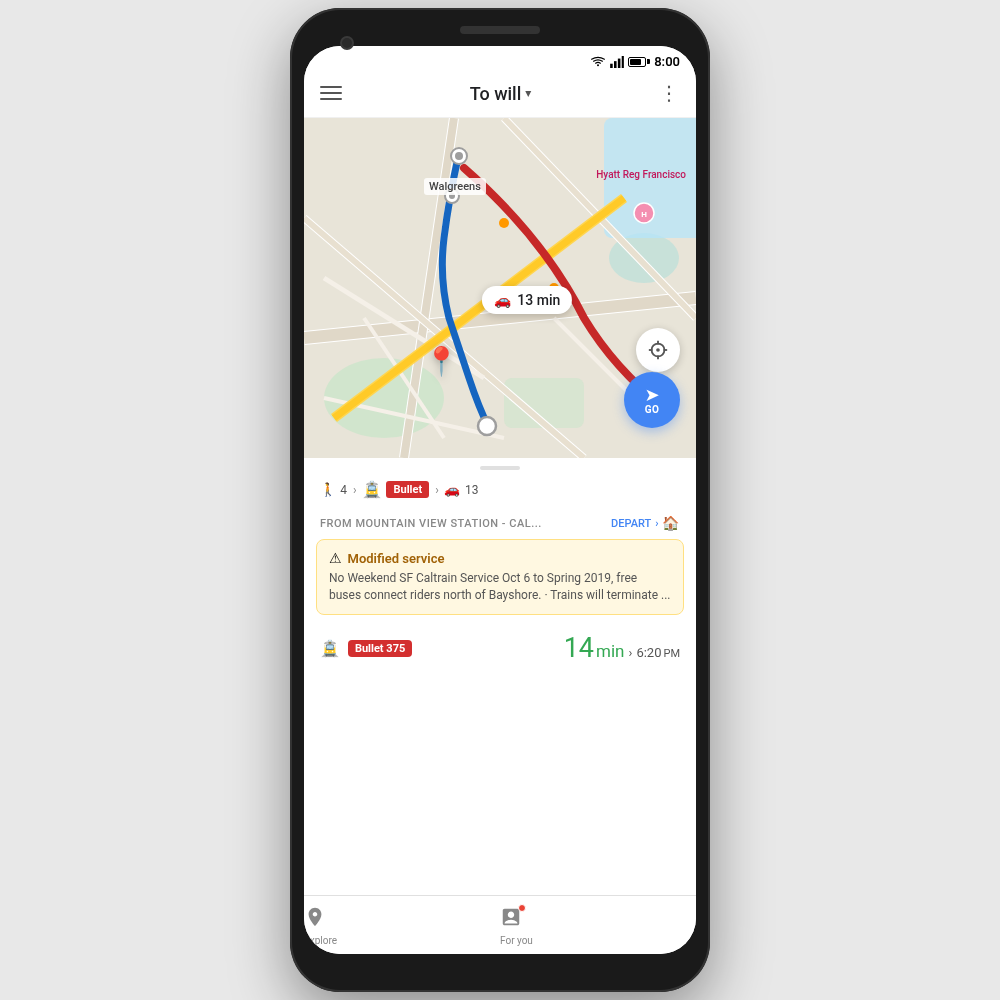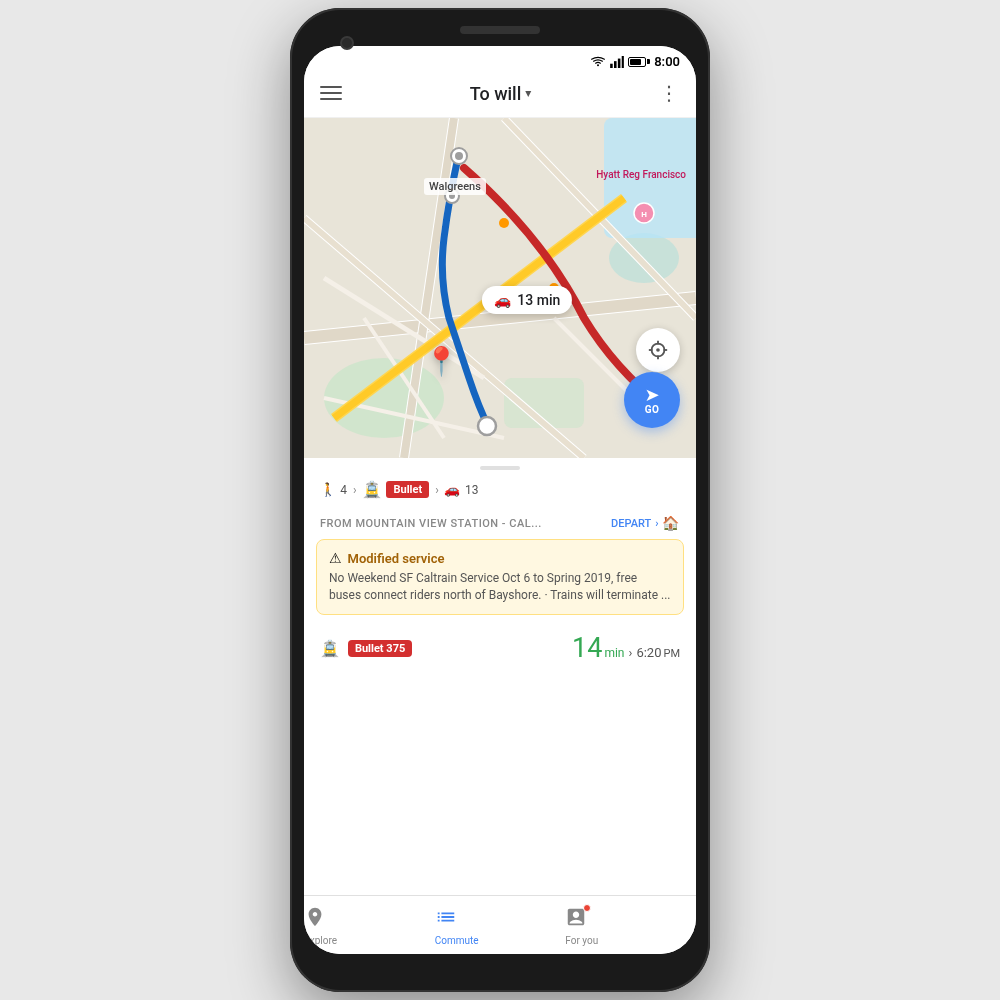--- a/index.html
+++ b/index.html
@@ -403,21 +403,21 @@
     }
 
     .train-min {
       font-size: 27px;
       font-weight: 400;
       color: #34a853;
       line-height: 1;
     }
 
     .train-min-label {
-      font-size: 12px;
+      font-size: 17px;
       color: #34a853;
     }
 
     
     .bottom-nav {
       display: flex;
       background: #fff;
       border-top: 1px solid #e0e0e0;
       padding: 6px 0 4px;
       flex-shrink: 0;
@@ -684,28 +684,20 @@
     <div class="bottom-nav">
       <div class="nav-item">
         <span class="nav-icon">
           <svg width="22" height="22" viewBox="0 0 24 24">
             <path d="M12 2C8.13 2 5 5.13 5 9c0 5.25 7 13 7 13s7-7.75 7-13c0-3.87-3.13-7-7-7zm0 9.5c-1.38 0-2.5-1.12-2.5-2.5s1.12-2.5 2.5-2.5 2.5 1.12 2.5 2.5-1.12 2.5-2.5 2.5z" fill="#888"></path>
           </svg>
         </span>
         <span class="nav-label">Explore</span>
       </div>
       <div class="nav-item">
-        <span class="nav-icon active">
-          <svg width="22" height="22" viewBox="0 0 24 24">
-            <path d="M3 13h2v-2H3v2zm0 4h2v-2H3v2zm0-8h2V7H3v2zm4 4h14v-2H7v2zm0 4h14v-2H7v2zM7 7v2h14V7H7z" fill="#4285f4"></path>
-          </svg>
-        </span>
-        <span class="nav-label active">Commute</span>
-      </div>
-      <div class="nav-item">
         <div class="nav-badge">
           <span class="nav-icon">
             <svg width="22" height="22" viewBox="0 0 24 24">
               <path d="M19 3H5c-1.1 0-2 .9-2 2v14c0 1.1.9 2 2 2h14c1.1 0 2-.9 2-2V5c0-1.1-.9-2-2-2zm-7 3c1.93 0 3.5 1.57 3.5 3.5S13.93 13 12 13s-3.5-1.57-3.5-3.5S10.07 6 12 6zm7 13H5v-.23c0-.62.28-1.2.76-1.58C7.47 15.82 9.64 15 12 15s4.53.82 6.24 2.19c.48.38.76.97.76 1.58V19z" fill="#888"></path>
             </svg>
           </span>
           <div class="badge-dot"></div>
         </div>
         <span class="nav-label">For you</span>
       </div>

